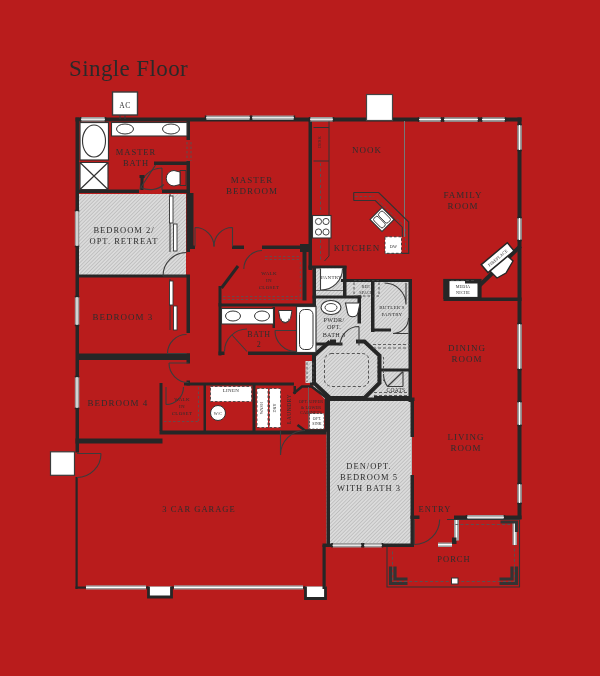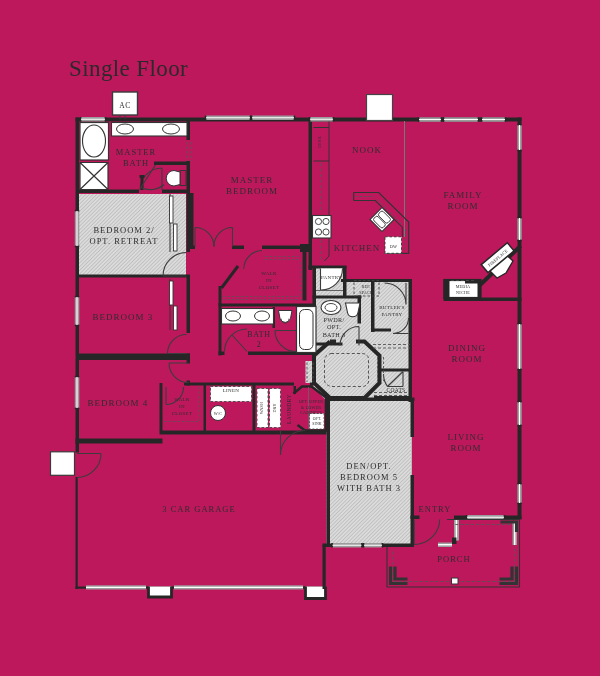--- a/index.html
+++ b/index.html
@@ -1,16 +1,16 @@
 <!DOCTYPE html>
 <html><head>
 <meta charset="utf-8">
 <style>
 html,body{margin:0;padding:0;background:#ffffff;}
-#page{position:relative;width:600px;height:676px;background:#be185d;overflow:hidden;}
+#page{position:relative;width:600px;height:676px;background:#b91c1c;overflow:hidden;}
 svg{display:block;}
 text{font-family:"Liberation Serif", serif;fill:#2e2e2e;}
 .rm{font-size:9px;letter-spacing:1px;}
 .md{font-size:6.5px;letter-spacing:0.6px;}
 .sm{font-size:5px;letter-spacing:0.3px;}
 .xs{font-size:4.2px;letter-spacing:0.2px;}
 </style>
 </head>
 <body>
 <div id="page">

